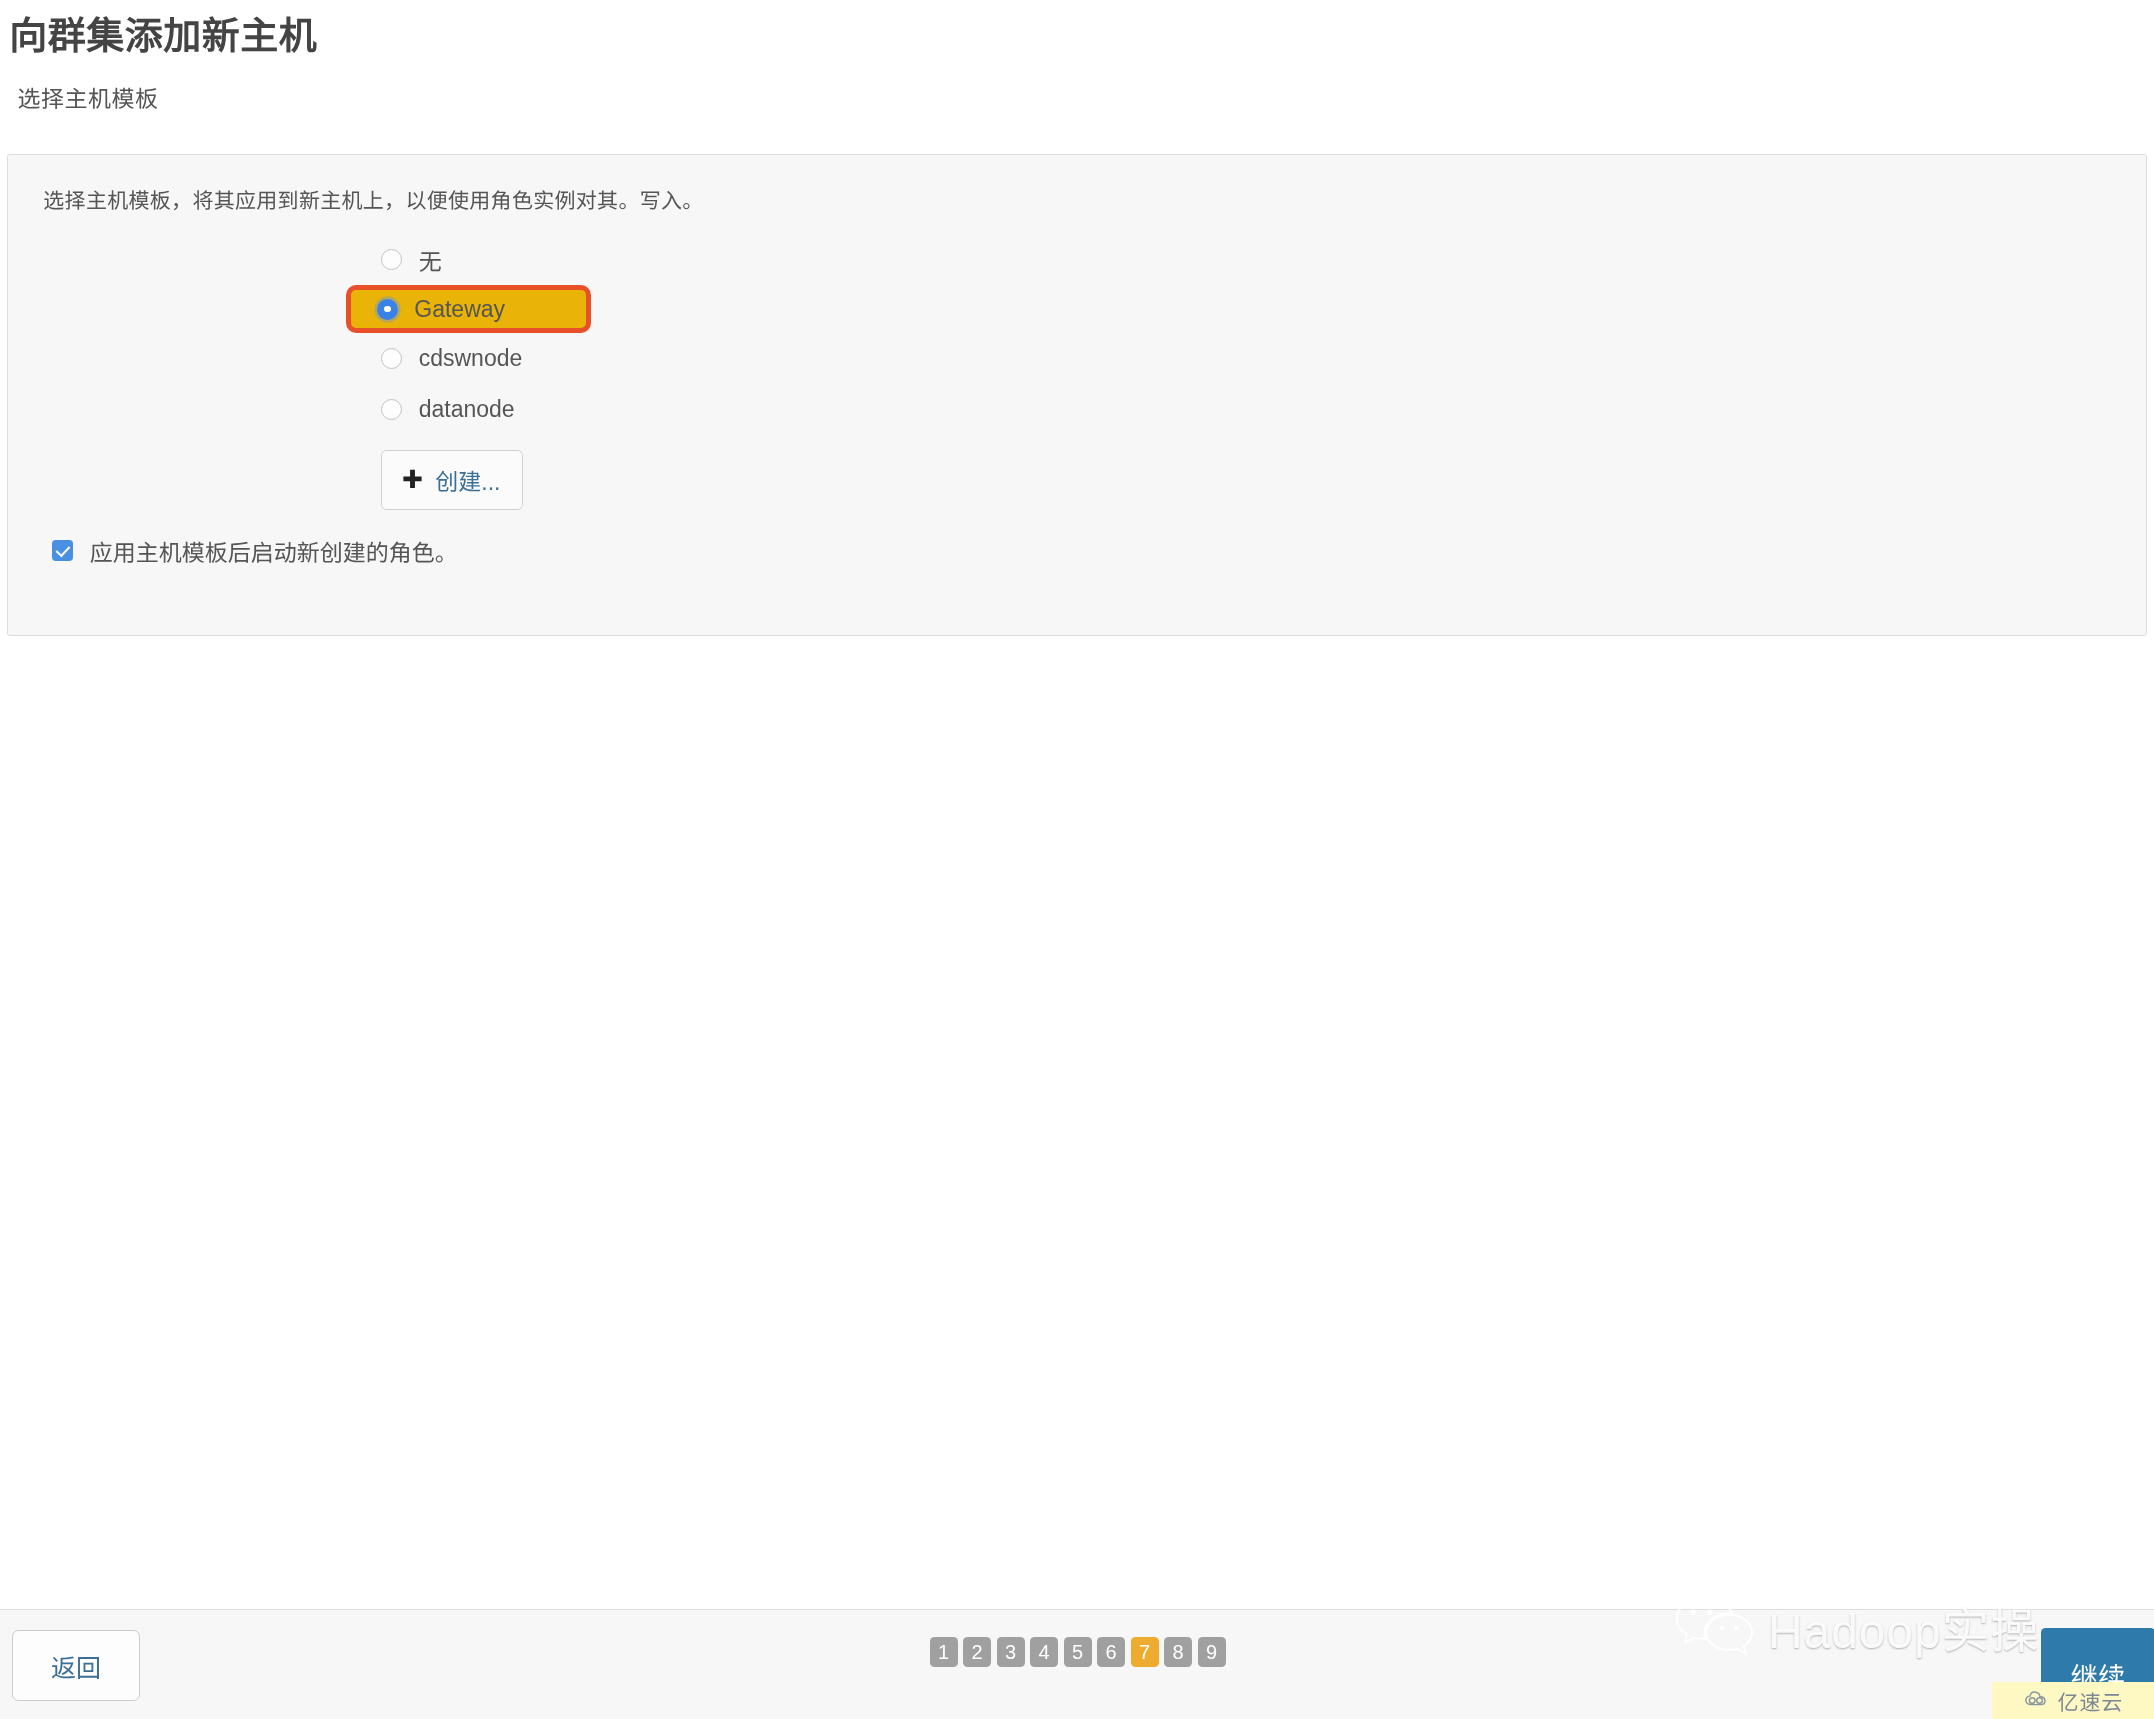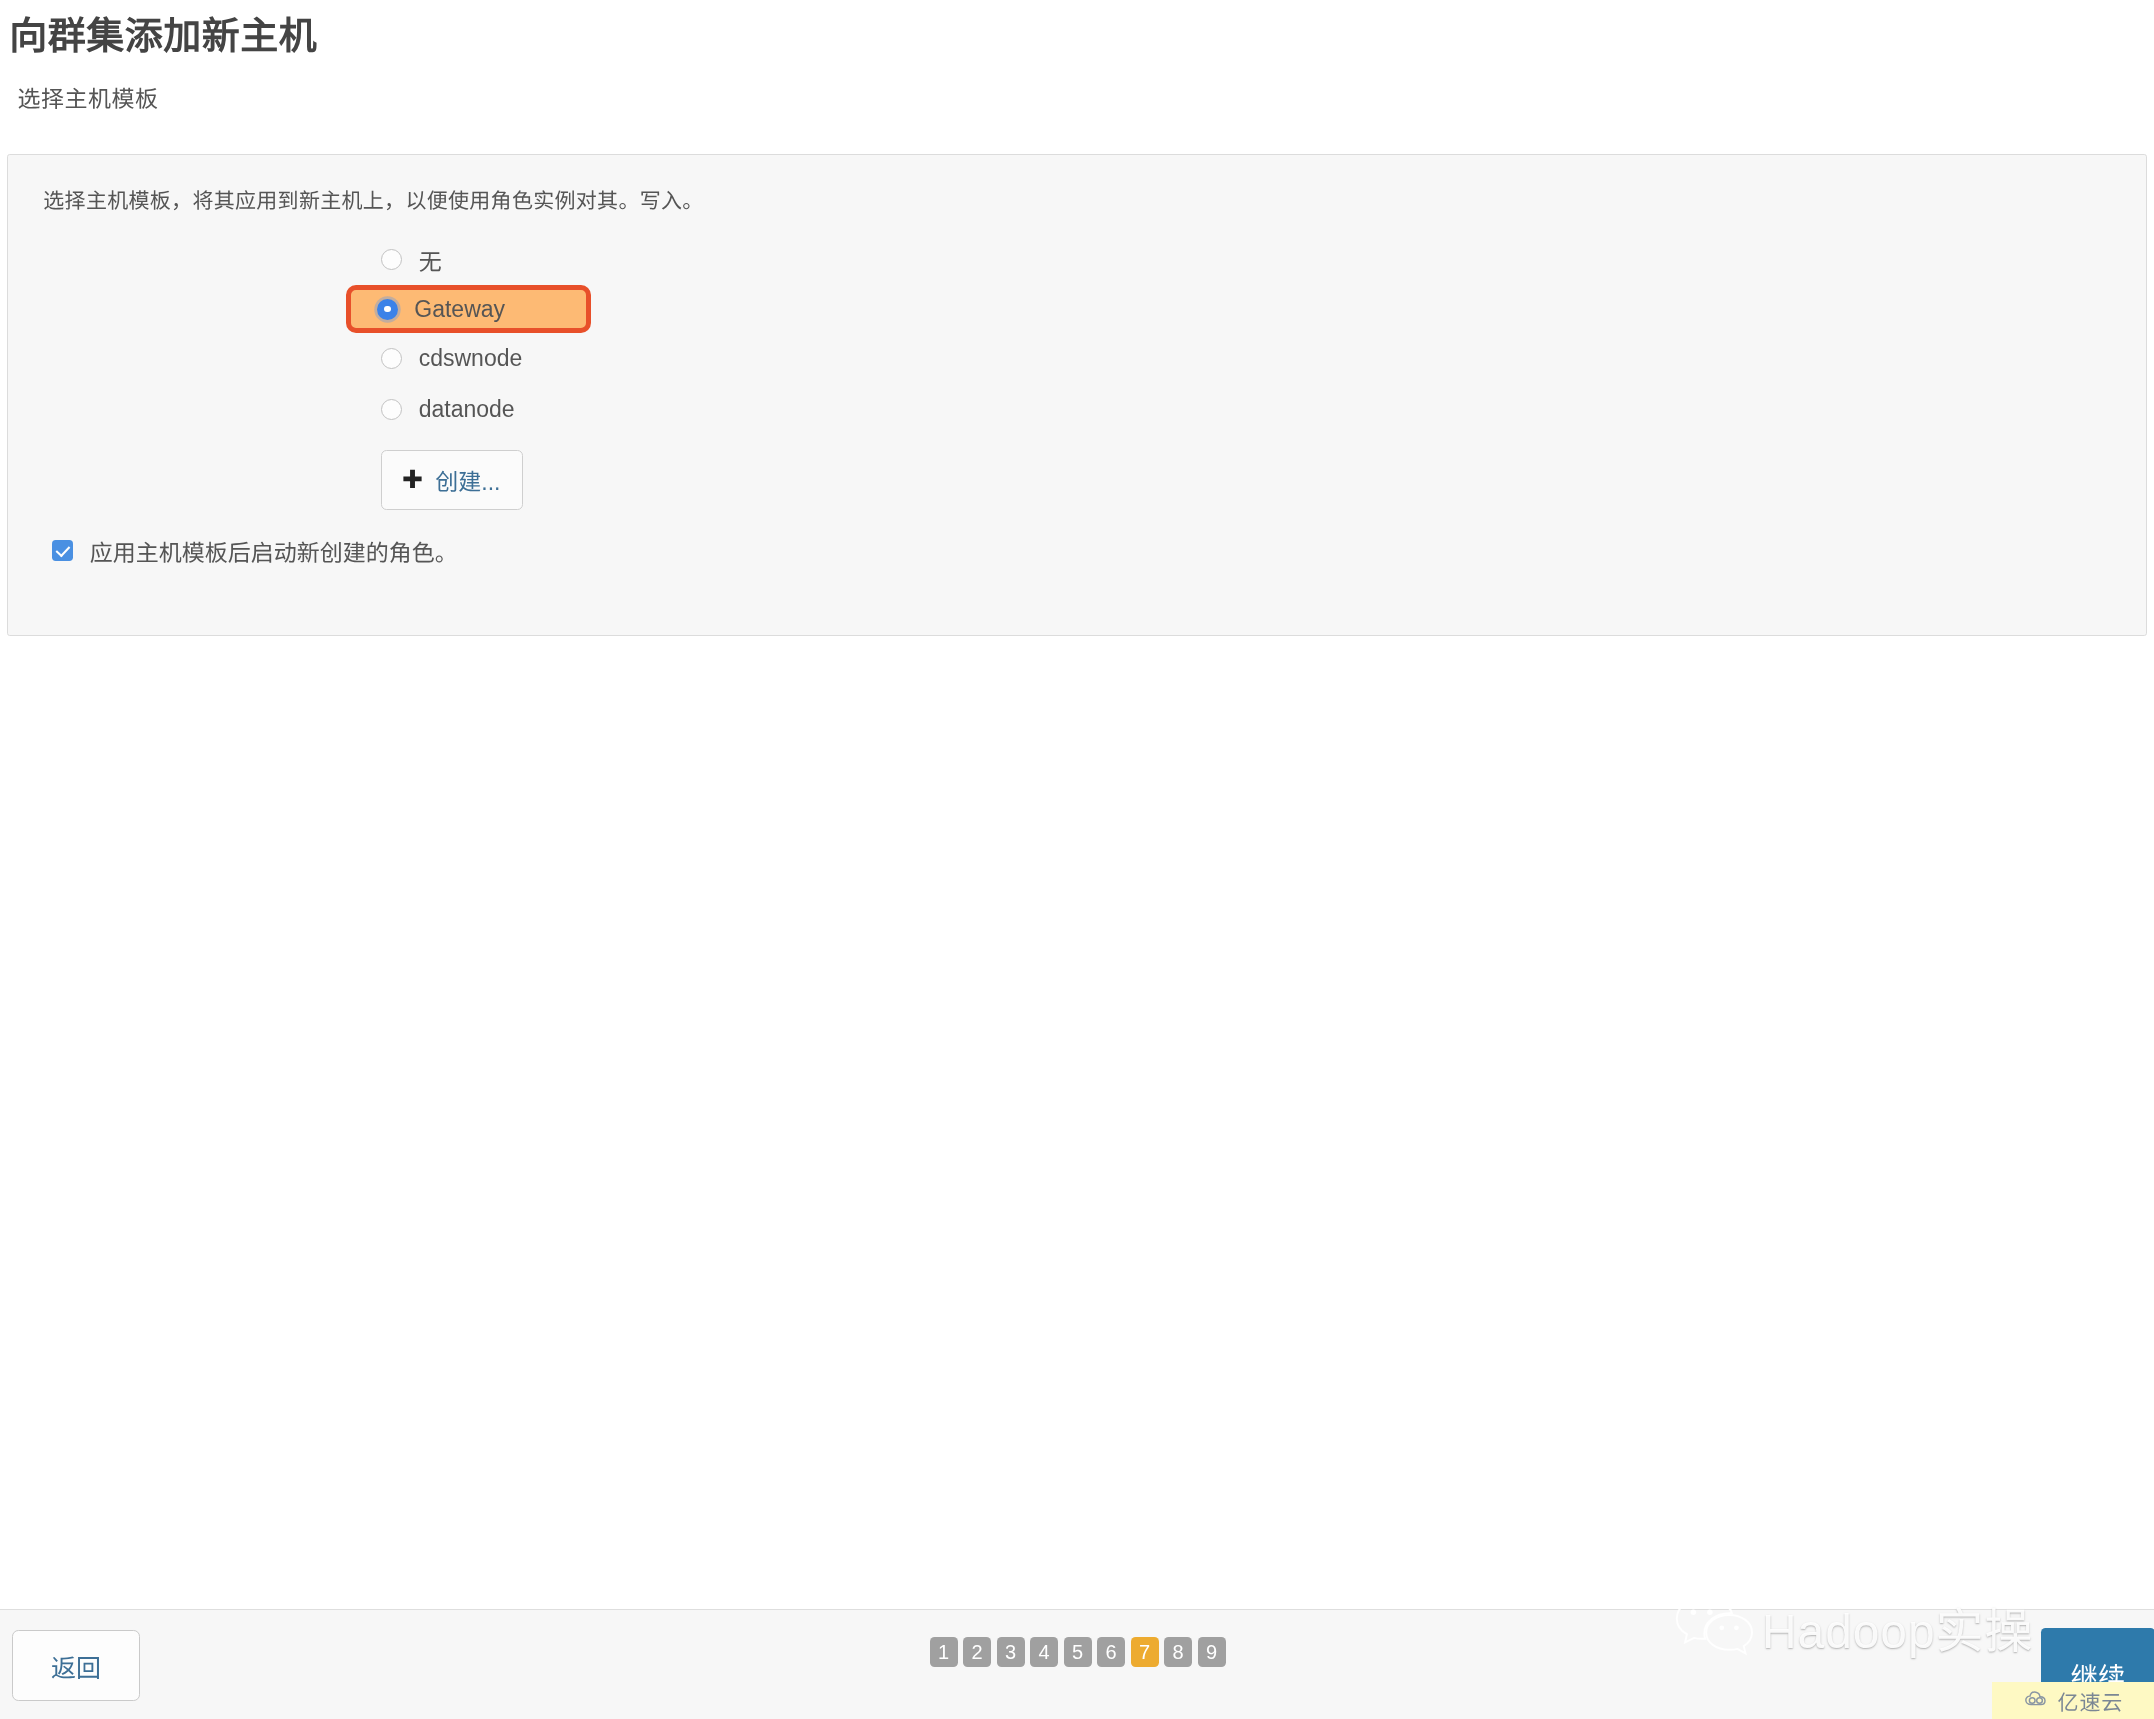--- a/index.html
+++ b/index.html
@@ -69,21 +69,21 @@
     padding-left: 373px;
     position: relative;
   }
   .radio-row.highlighted {
     padding-left: 0;
     margin-left: 338px;
     width: 245px;
     height: 48px;
     border: 5.5px solid #e8502a;
     border-radius: 10px;
-    background: #fdba74;
+    background: #eab308;
     align-items: center;
   }
   .radio-row.highlighted .radio-ctl { margin-left: 25.6px; }
 
   .radio-ctl {
     width: 21px;
     height: 21px;
     border-radius: 50%;
     border: 0.9px solid #c2c2c2;
     background: #fdfdfd;
@@ -171,21 +171,21 @@
     margin-left: 16.4px;
   }
 
   
   .watermark {
     position: absolute;
     left: 1674px;
     top: 1592px;
     display: flex;
     align-items: center;
-    gap: 9px;
+    gap: 15px;
     pointer-events: none;
     z-index: 5;
   }
   .wm-text {
     font-size: 48px;
     color: rgba(255,255,255,0.92);
     text-shadow: 0 0.9px 1.8px rgba(120,120,120,0.55);
     letter-spacing: 0.9px;
     white-space: nowrap;
   }

